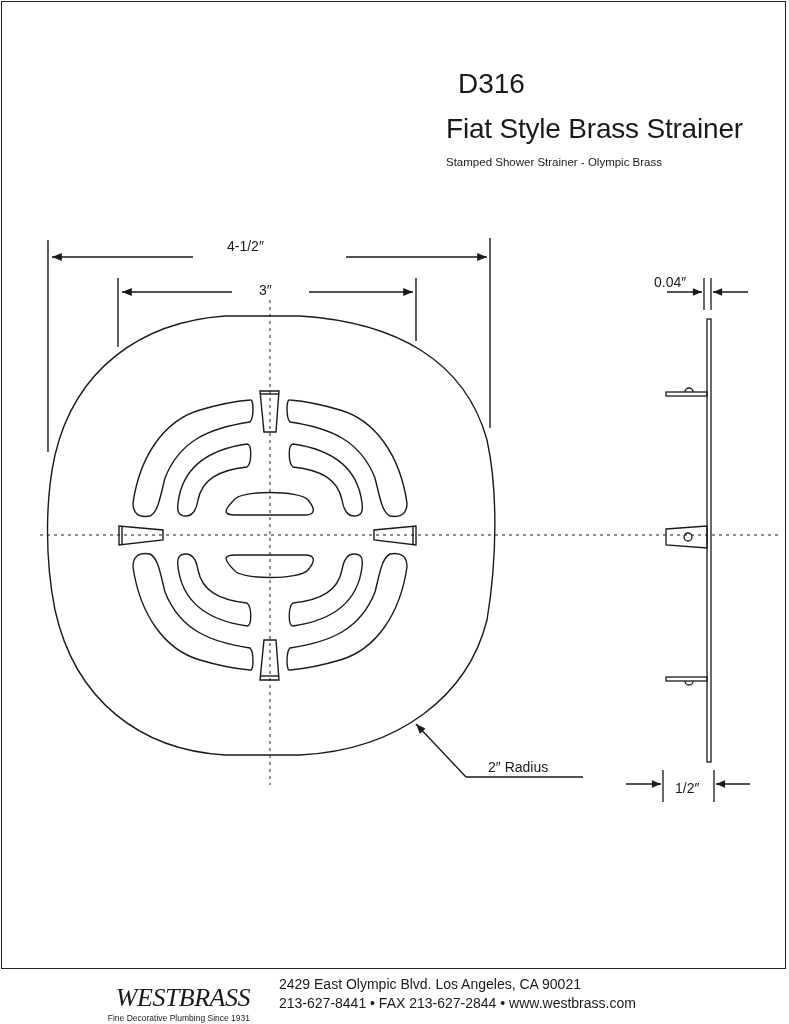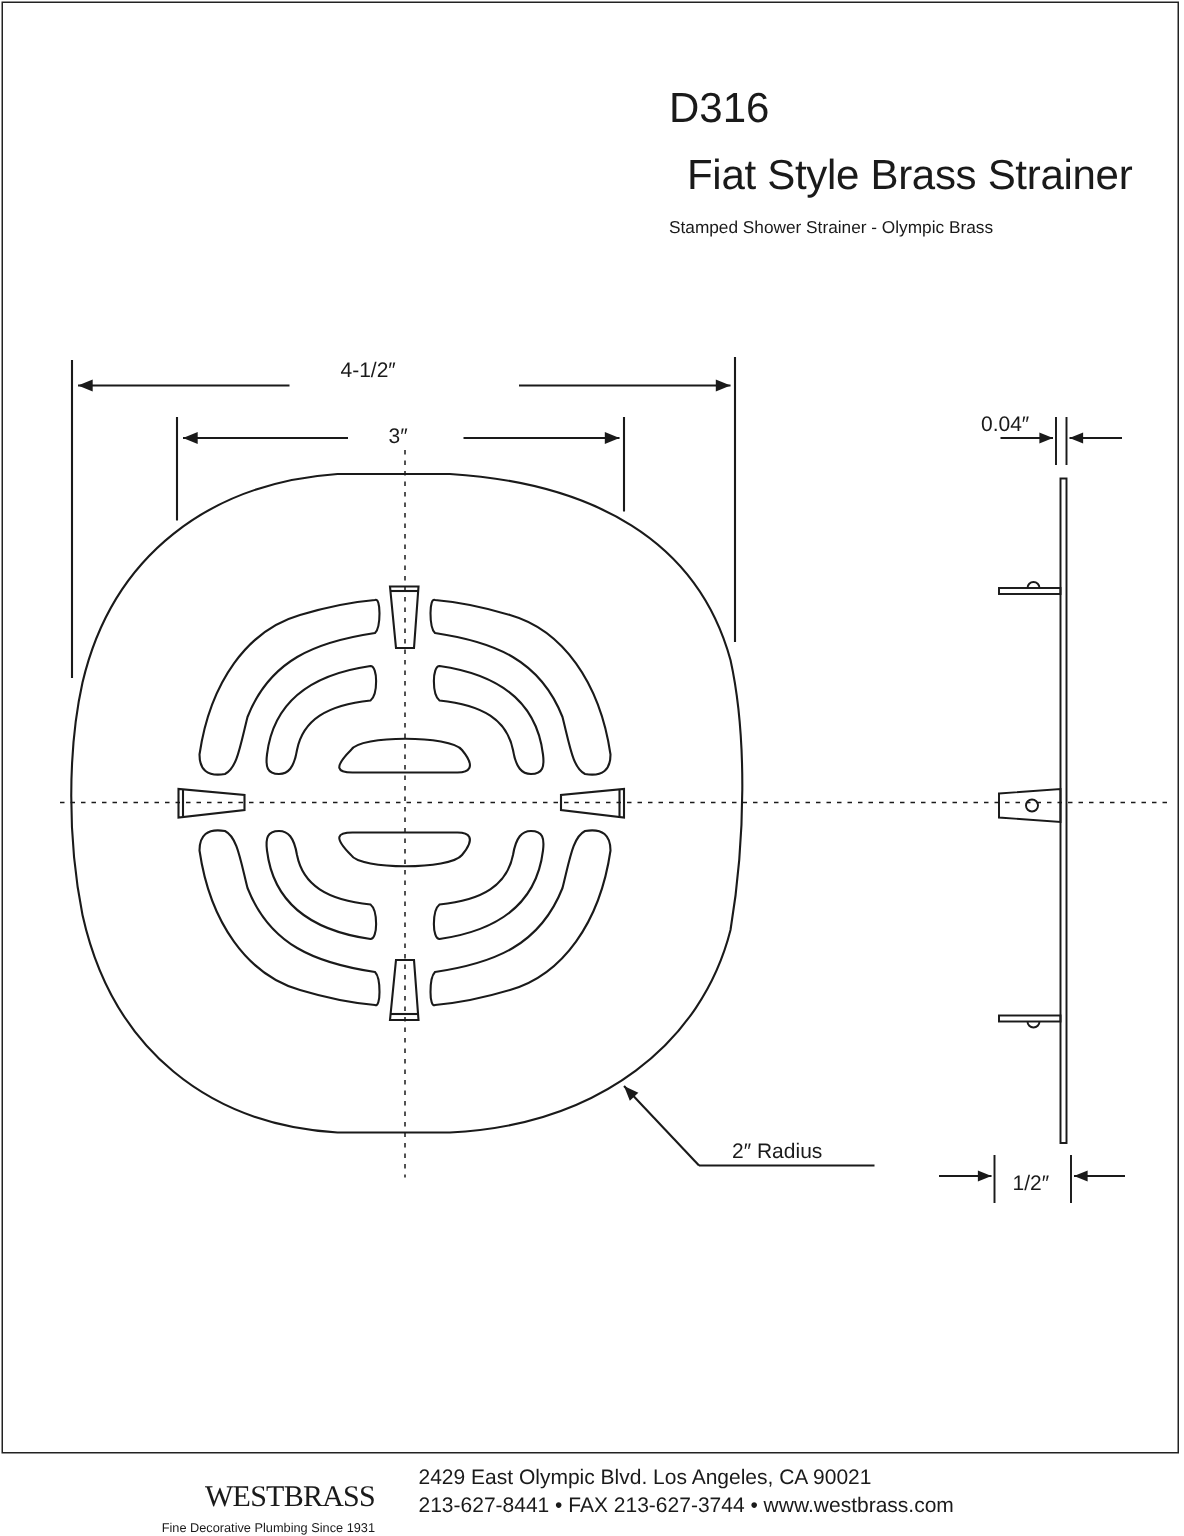--- a/index.html
+++ b/index.html
@@ -1,25 +1,25 @@
 <!DOCTYPE html>
 <html><head>
 <meta charset="utf-8">
 <style>
   html, body { margin: 0; padding: 0; background: #ffffff; }
   body { width: 789px; height: 1024px; position: relative; overflow: hidden; font-family: "Liberation Sans", sans-serif; color: #1a1a1a; }
   .frame { position: absolute; left: 1px; top: 1px; width: 785px; height: 968px; border: 1.5px solid #222; box-sizing: border-box; }
   .title-block { position: absolute; left: 446px; top: 56px; }
-  .model { font-size: 28px; line-height: 32px; margin: 0; font-weight: normal; }
-  .name { font-size: 28px; line-height: 34px; margin: 12px; font-weight: normal; letter-spacing: -0.2px; }
+  .model { font-size: 28px; line-height: 32px; margin: 12px; font-weight: normal; }
+  .name { font-size: 28px; line-height: 34px; margin: 0; font-weight: normal; letter-spacing: -0.2px; }
   .subtitle { font-size: 11.5px; margin-top: 10px; }
   svg.drawing { position: absolute; left: 0; top: 0; }
   .dimtext { font-family: "Liberation Sans", sans-serif; font-size: 14px; fill: #1a1a1a; }
   .footer-logo { position: absolute; left: 56px; top: 984px; text-align: right; width: 194px; }
-  .logo-word { font-family: "Liberation Serif", serif; font-size: 20px; letter-spacing: -0.5px; line-height: 28px; }
+  .logo-word { font-family: "Liberation Serif", serif; font-size: 26px; letter-spacing: -0.5px; line-height: 28px; font-style: italic; }
   .logo-tag { font-size: 8.5px; margin-top: 1px; }
   .footer-addr { position: absolute; left: 279px; top: 975px; font-size: 14px; line-height: 19px; }
 </style>
 </head>
 <body>
 
 <div class="frame"></div>
 
 <div class="title-block">
   <h1 class="model">D316</h1>
@@ -115,14 +115,14 @@
   <text class="dimtext" x="675" y="793">1/2″</text>
   <text class="dimtext" x="488" y="772">2″ Radius</text>
 </svg>
 
 <div class="footer-logo">
   <div class="logo-word">WESTBRASS</div>
   <div class="logo-tag">Fine Decorative Plumbing Since 1931</div>
 </div>
 <div class="footer-addr">
   <div>2429 East Olympic Blvd. Los Angeles, CA  90021</div>
-  <div>213-627-8441 • FAX 213-627-3744 • www.westbrass.com</div>
+  <div>213-627-8441 • FAX 213-627-2844 • www.westbrass.com</div>
 </div>
 
 </body></html>

